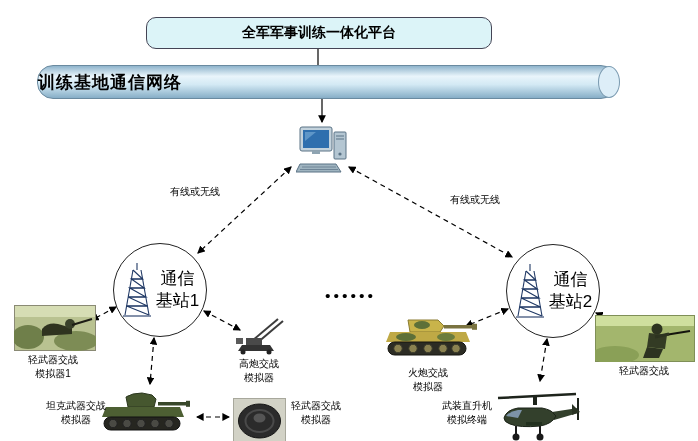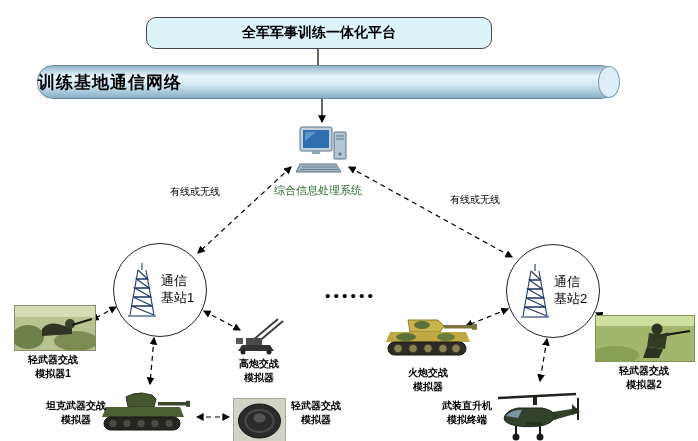--- a/index.html
+++ b/index.html
@@ -27,33 +27,33 @@
   .pipe-cap{
     left:598px;top:57px;width:20px;height:30px;border-radius:50%;
     background:#ddeef8;border:1px solid #7a9ab0;
   }
   .pipe-label{font-size:17px;font-weight:bold;letter-spacing:1px;}
 
   .station{
     width:94px;height:94px;border-radius:50%;background:#fff;border:1.3px solid #222;
     display:flex;align-items:center;justify-content:center;gap:3px;box-sizing:border-box;
   }
-  .station-label{font-size:13px;line-height:1.3;text-align:left;white-space:nowrap;}
+  .station-label{font-size:17px;line-height:1.3;text-align:center;white-space:nowrap;}
   .station-label span{display:block;}
 
   .proc-label{left:252px;top:174px;width:132px;text-align:center;
     font-size:11px;line-height:1.4;color:#2d6a2d;}
   .proc-label span{display:block;white-space:nowrap;}
 
   .link-label{font-size:10px;white-space:nowrap;}
 
   .dots{left:308px;top:266px;width:84px;text-align:center;
     font-size:26px;font-weight:bold;letter-spacing:2px;font-family:"Liberation Serif",serif;}
 
-  .lbl{font-size:10px;line-height:1.35;text-align:center;font-weight:bold;}
+  .lbl{font-size:10px;line-height:1.35;text-align:center;}
   .lbl span{display:block;white-space:nowrap;}
 </style>
 </head>
 <body>
 
 <div class="canvas">
 
   <svg class="overlay" viewBox="0 0 698 441">
     <defs>
       <marker id="ah" viewBox="0 0 10 10" refX="8.5" refY="5" markerWidth="6.5" markerHeight="6.5" orient="auto-start-reverse">
@@ -101,21 +101,20 @@
     <rect x="4" y="2" width="32" height="24" rx="2" fill="#c3d2dc" stroke="#5a7285"></rect>
     <rect x="7" y="5" width="26" height="18" fill="#2f6fae"></rect>
     <path d="M9 7 L20 7 L9 16 Z" fill="#5e96c8"></path>
     <rect x="16" y="26" width="8" height="3" fill="#8fa4b2"></rect>
     <path d="M4 39 L40 39 L45 47 L0 47 Z" fill="#9fb4c0" stroke="#5a7285"></path>
     <line x1="6" y1="42" x2="40" y2="42" stroke="#6e8496"></line>
     <line x1="4" y1="44.5" x2="42" y2="44.5" stroke="#6e8496"></line>
   </svg>
 
   <div class="abs proc-label">
-    <span>综合信息处理系统</span>
   </div>
 
   <div class="abs link-label" style="left:170px;top:176px;">有线或无线</div>
   <div class="abs link-label" style="left:450px;top:184px;">有线或无线</div>
 
   <div class="abs station" style="left:113px;top:234px;">
     <svg width="32" height="54" viewBox="0 0 32 54">
       <g stroke="#1f3864" stroke-width="1.1" fill="none">
         <line x1="16" y1="0" x2="16" y2="7"></line>
         <path d="M12 7 L4 52"></path>
@@ -257,16 +256,15 @@
   <div class="abs lbl" style="left:382px;top:357px;width:92px;">
     <span>火炮交战</span>
     <span>模拟器</span>
   </div>
   <div class="abs lbl" style="left:428px;top:390px;width:78px;">
     <span>武装直升机</span>
     <span>模拟终端</span>
   </div>
   <div class="abs lbl" style="left:596px;top:355px;width:96px;">
     <span>轻武器交战</span>
-    <span>模拟器2</span>
   </div>
 
 </div>
 
 </body></html>

